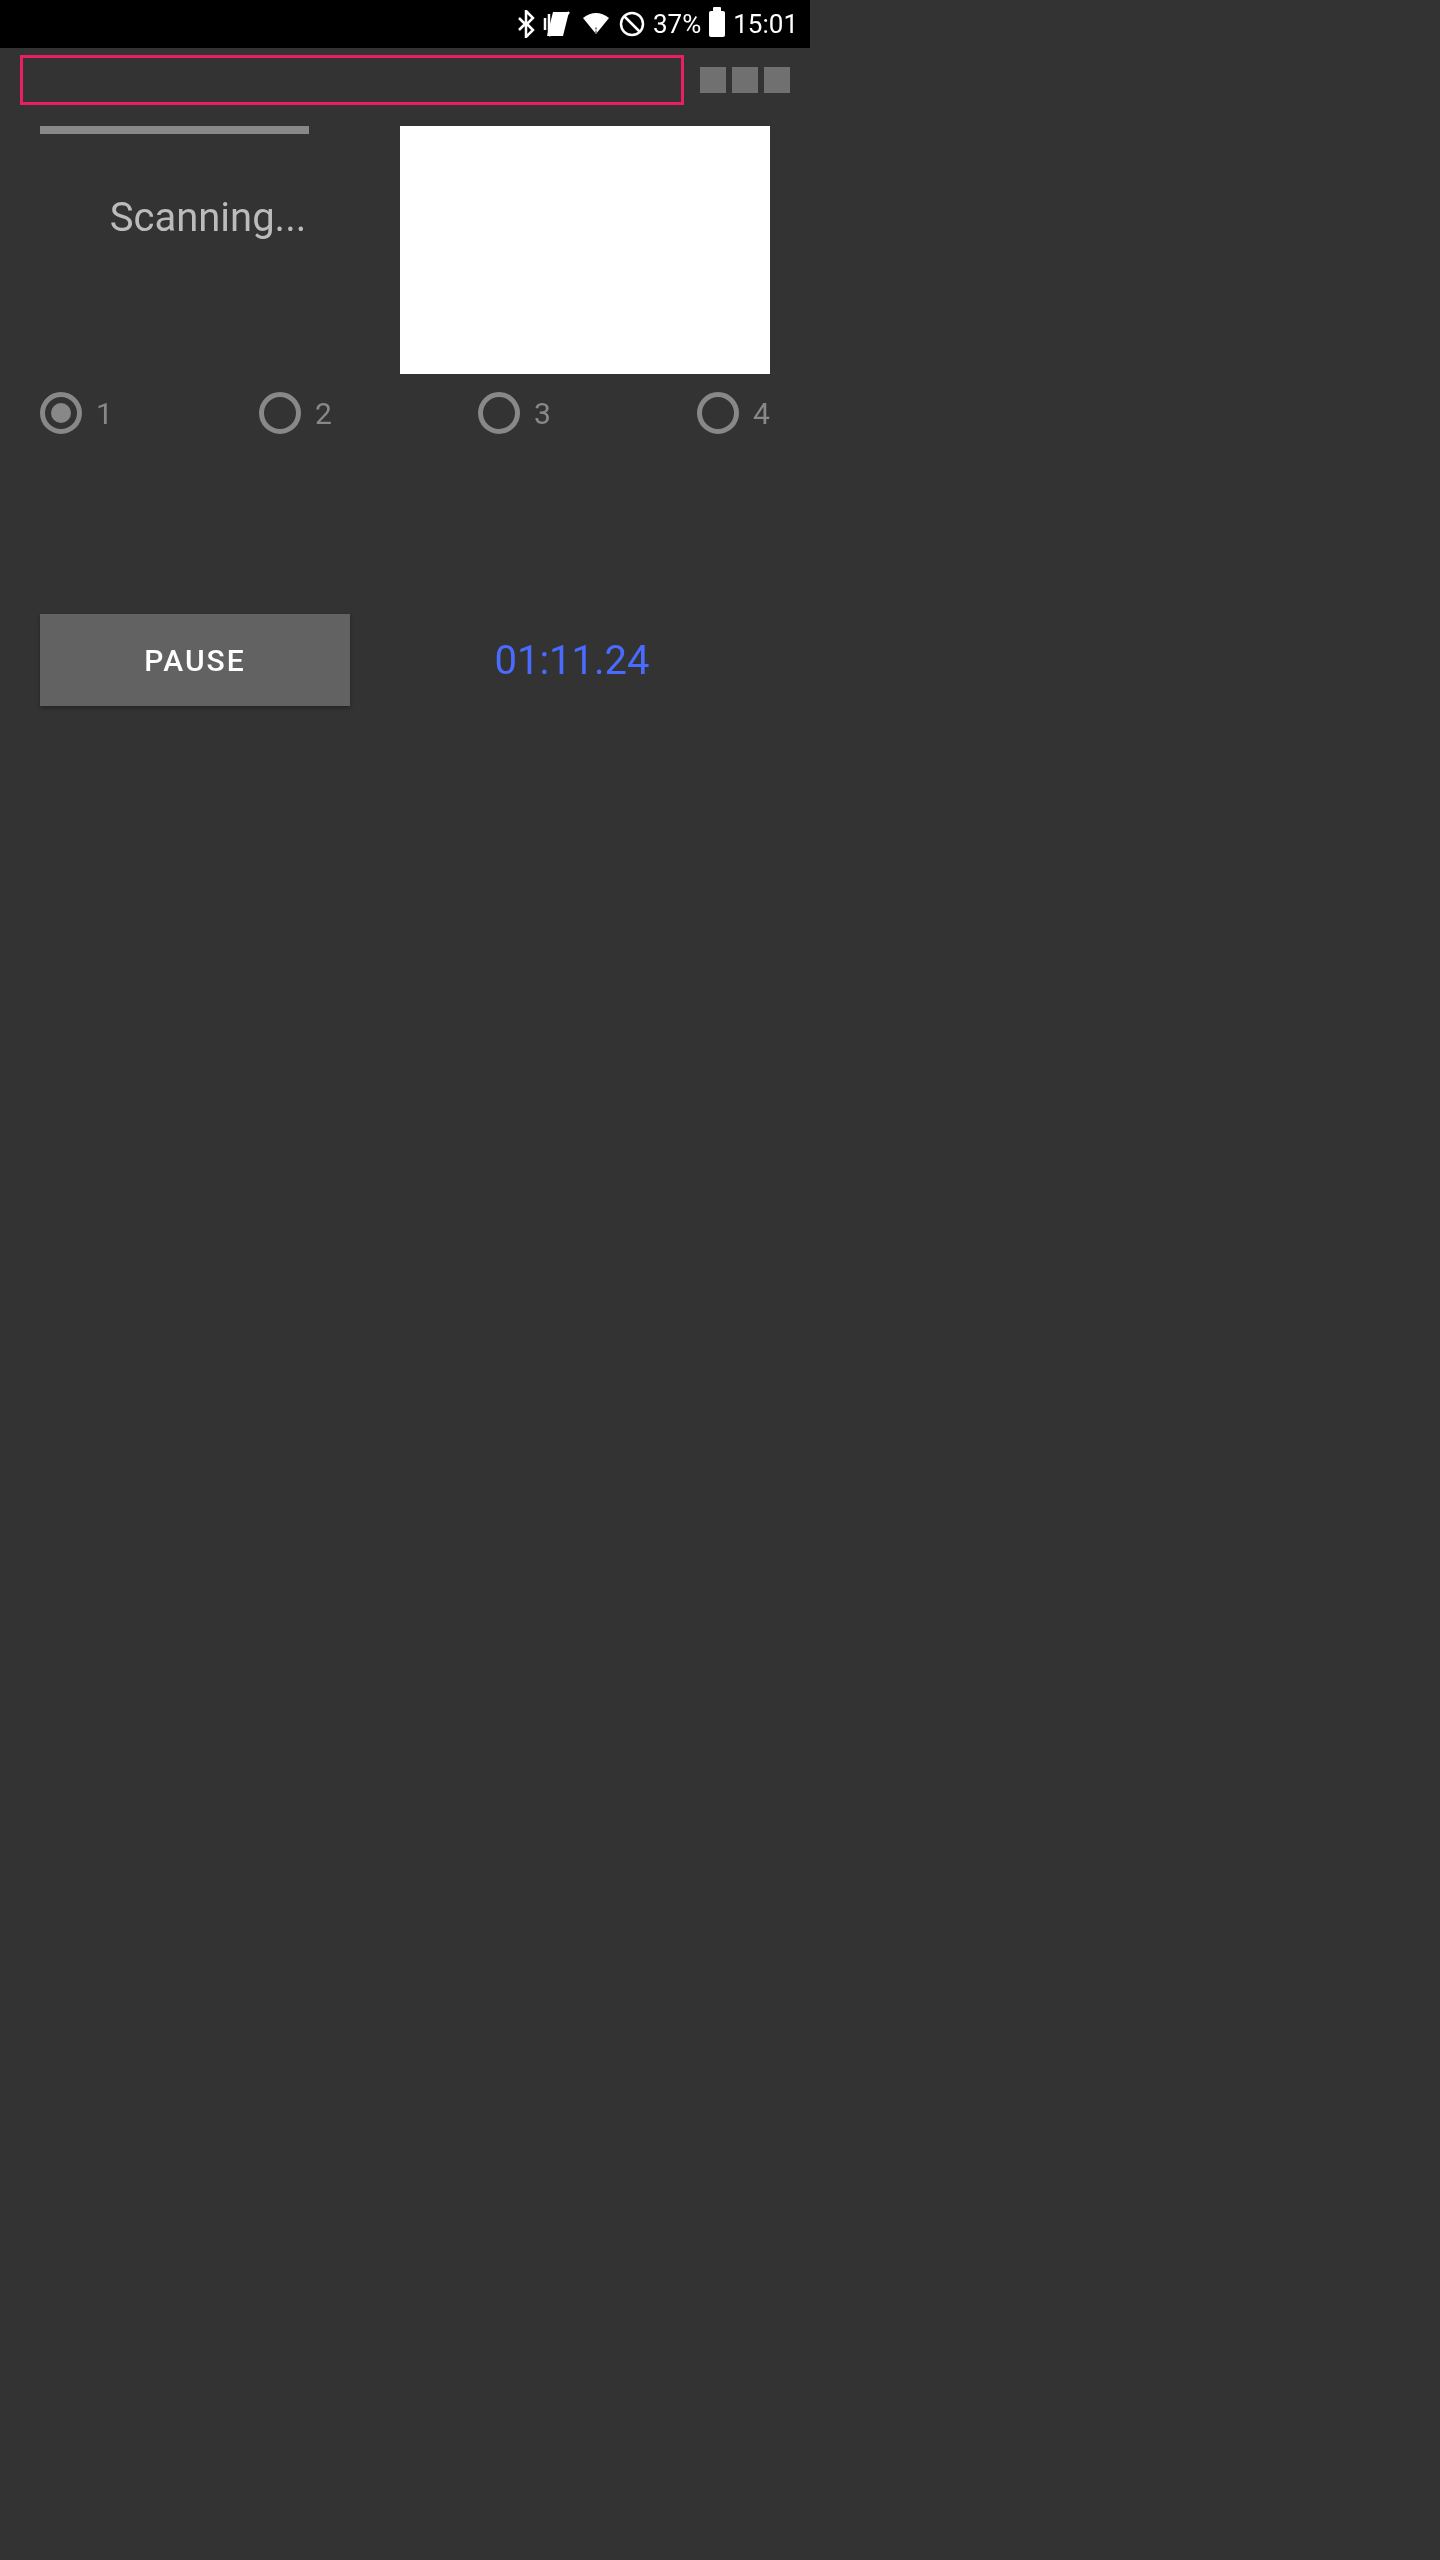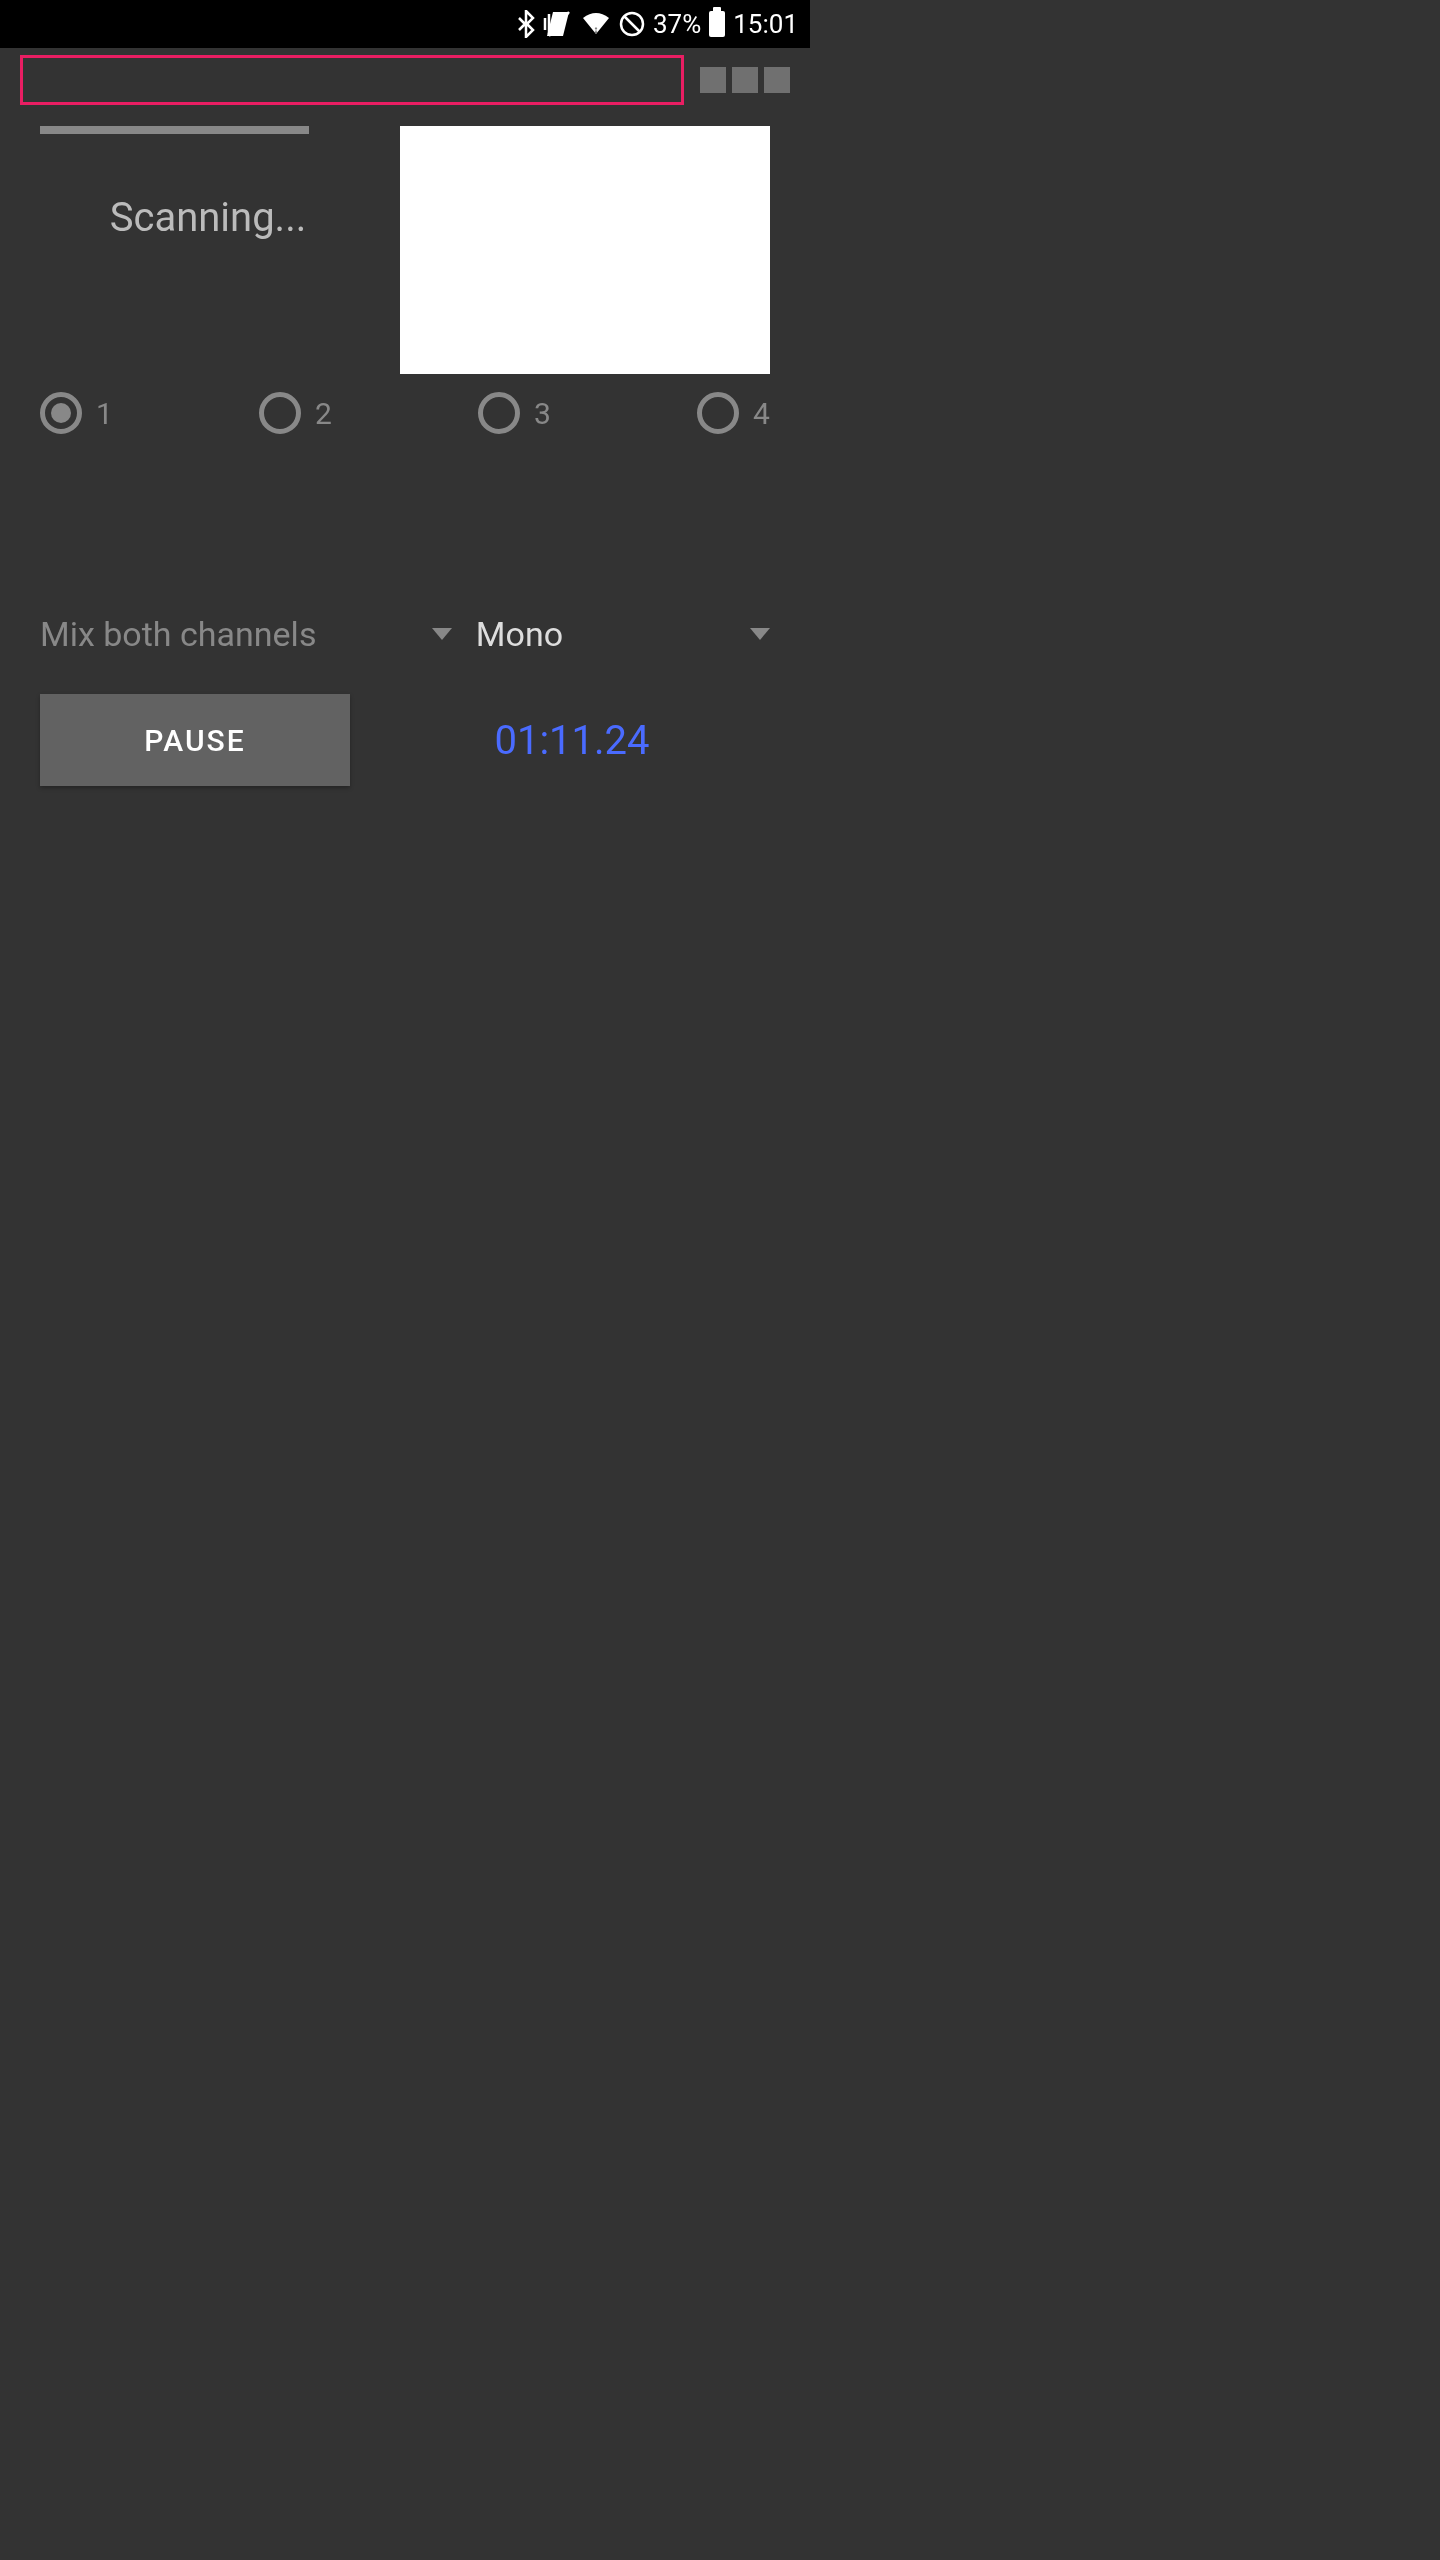--- a/index.html
+++ b/index.html
@@ -273,29 +273,19 @@
     <div class="radio-item">
       <div class="radio-circle"></div>
       <span>3</span>
     </div>
     <div class="radio-item">
       <div class="radio-circle"></div>
       <span>4</span>
     </div>
   </div>
 
-  <div class="dropdown-row">
-    <div class="dropdown left">
-      <span>Mix both channels</span>
-      <div class="dropdown-arrow"></div>
-    </div>
-    <div class="dropdown right">
-      <span>Mono</span>
-      <div class="dropdown-arrow"></div>
-    </div>
-  </div>
 
 
   <div class="bottom-row">
     <button class="pause-button">PAUSE</button>
     <div class="timer-text">01:11.24</div>
   </div>
 </div>
 
 </body></html>

